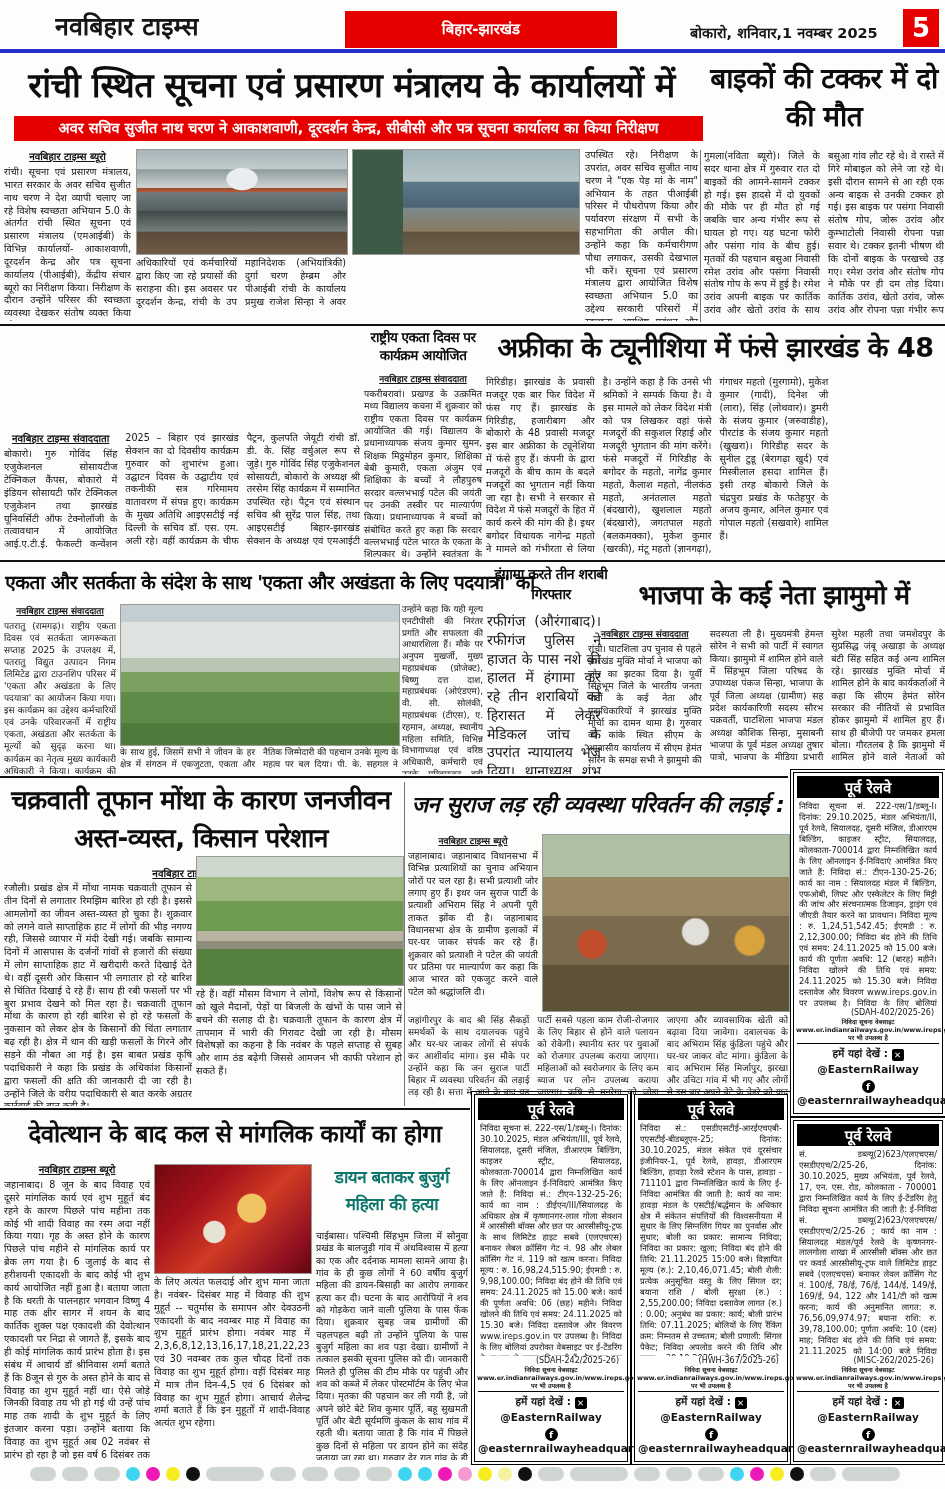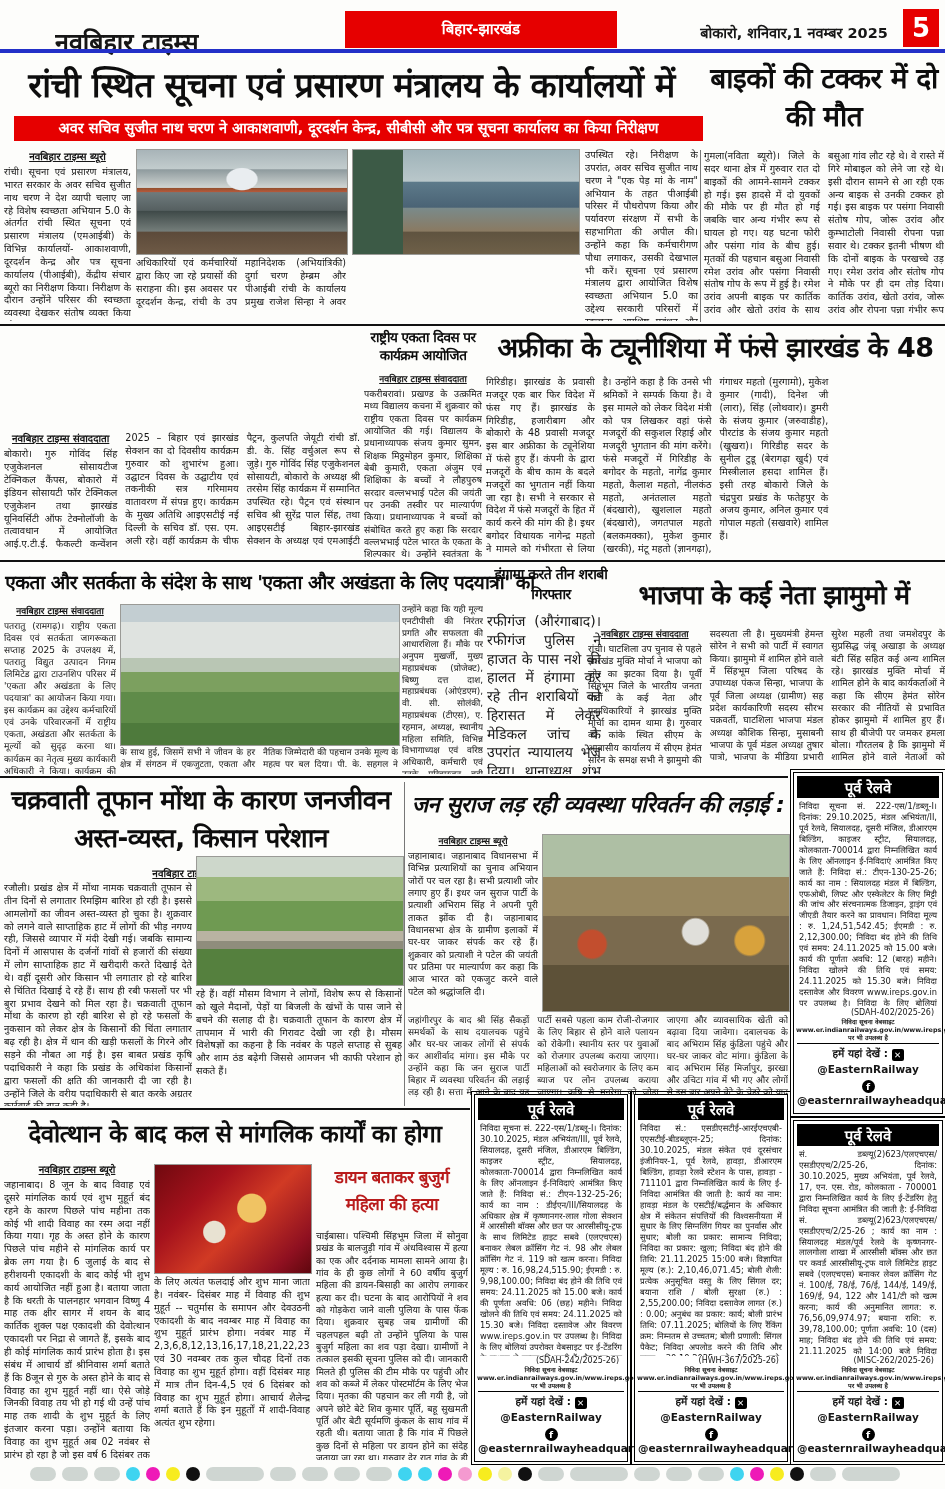--- a/index.html
+++ b/index.html
@@ -4,27 +4,27 @@
 <style>
   html,body{margin:0;padding:0;background:#e8e8e4;}
   .sheet{position:relative;width:945px;height:1489px;margin:0 auto;background:#fdfdfb;
          font-family:"DejaVu Sans","Liberation Sans",sans-serif;color:#161616;overflow:hidden;}
   .abs{position:absolute;overflow:hidden;}
   .hline{position:absolute;height:2px;background:#111;}
   .vline{position:absolute;width:1px;background:#777;}
   
   .paper-name{font-size:25px;font-weight:bold;border-bottom:3px solid #111;padding-bottom:2px;}
   .section-box{background:#e60000;color:#fff;font-weight:bold;font-size:15px;text-align:center;line-height:37px;}
-  .dateline{font-weight:bold;font-size:14.5px;text-align:center;}
+  .dateline{font-weight:bold;font-size:14.5px;text-align:left;}
   .pageno{background:#e60000;color:#fff;font-weight:bold;font-size:26px;text-align:center;line-height:38px;}
   .bluebar{position:absolute;left:0;top:49px;width:945px;height:4px;background:#2330c8;}
   
   .hl{font-weight:bold;text-align:center;color:#0d0d0d;letter-spacing:-.5px;}
   .subhead{background:#e60000;color:#fff;font-weight:bold;font-size:14.5px;text-align:center;line-height:25px;}
-  .red-hl{color:#b91c1c;}
+  .red-hl{color:#0f766e;}
   
   .byline{font-weight:bold;text-decoration:underline;text-align:center;font-size:10px;margin:0 0 3px 0;}
   .txt{font-size:9.6px;line-height:1.34;text-align:justify;}
   .cols2{column-count:2;column-gap:8px;column-fill:auto;}
   .cols3{column-count:3;column-gap:8px;column-fill:auto;}
   .cols4{column-count:4;column-gap:8px;column-fill:auto;}
   
   .photo{position:absolute;border:1px solid #9a9a96;}
   .ph-building1{background:
     radial-gradient(ellipse at 50% 28%, #e9edf0 0 10%, transparent 11%),
@@ -57,21 +57,21 @@
   .icon-fb{display:inline-block;background:#000;color:#fff;font-size:9.5px;width:13px;height:13px;line-height:13px;text-align:center;vertical-align:-2px;border-radius:50%;font-weight:bold;}
   
   .dots{position:absolute;left:0;top:1464px;width:945px;height:20px;display:flex;align-items:center;gap:6px;padding-left:30px;}
   .dot{height:14px;border-radius:7px;flex:0 0 auto;}
 </style>
 </head>
 <body>
 
 <div class="sheet">
 
-  <div class="abs" style="left:55px;top:24px;">
+  <div class="abs" style="left:55px;top:8px;">
     <span class="paper-name">नवबिहार टाइम्स</span>
   </div>
   <div class="abs section-box" style="left:345px;top:11px;width:272px;height:37px;">बिहार-झारखंड</div>
   <div class="abs dateline" style="left:690px;top:22px;width:208px;">बोकारो, शनिवार,1 नवम्बर 2025</div>
   <div class="abs pageno" style="left:903px;top:9px;width:36px;height:38px;">5</div>
   <div class="bluebar"></div>
 
   <div class="abs hl" style="left:0px;top:58px;width:703px;height:54px;font-size:34px;line-height:54px;">रांची स्थित सूचना एवं प्रसारण मंत्रालय के कार्यालयों में निरीक्षण</div>
   <div class="abs subhead" style="left:14px;top:116px;width:689px;height:25px;">अवर सचिव सुजीत नाथ चरण ने आकाशवाणी, दूरदर्शन केन्द्र, सीबीसी और पत्र सूचना कार्यालय का किया निरीक्षण</div>
   <div class="abs hl" style="left:703px;top:60px;width:242px;height:86px;font-size:28px;line-height:1.35;">बाइकों की टक्कर में दो की मौत</div>

